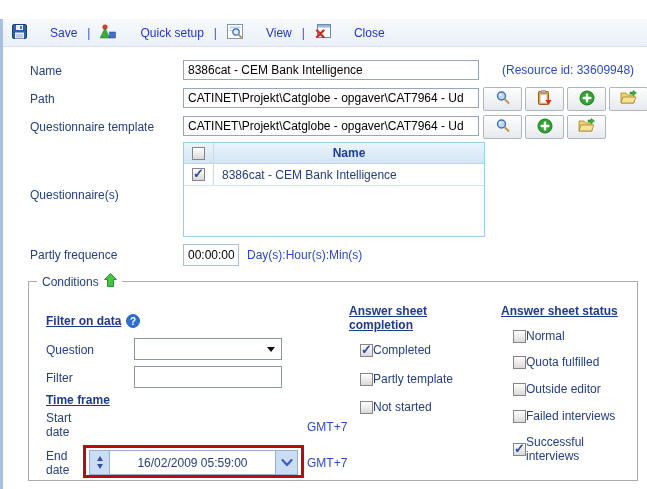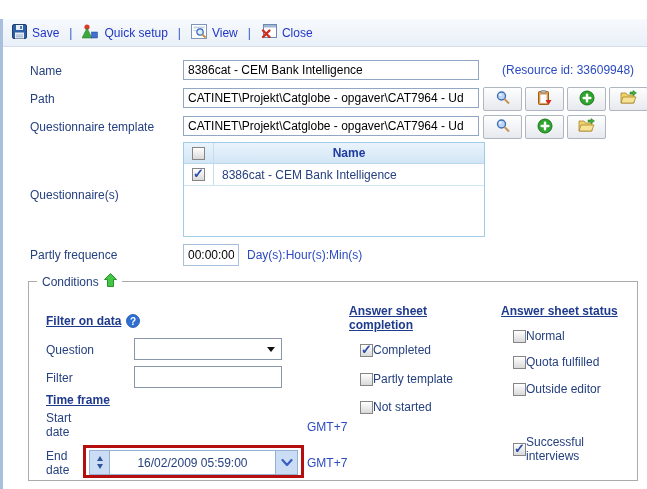--- a/index.html
+++ b/index.html
@@ -8,21 +8,21 @@
 
   
   .titlebar { position:absolute; left:0; top:0; width:647px; height:19px;
     background:linear-gradient(#8DA8C6,#7091B9); border-top:1px solid #4F739D;
     color:#fff; font-weight:bold; font-size:12px; line-height:18px; padding-left:8px; box-sizing:border-box; }
 
   
   .toolbar { position:absolute; left:0; top:19px; width:647px; height:28px;
     background:linear-gradient(#F7FAFD,#EAF0F8); border-bottom:1px solid #D6DEEC;
     display:flex; align-items:center; padding-left:12px; box-sizing:border-box; }
-  .tb-item { display:flex; align-items:center; gap:5px; color:#2136C4; cursor:pointer; }
+  .tb-item { display:flex; align-items:center; gap:23px; color:#2136C4; cursor:pointer; }
   .tb-sep { color:#3355CC; margin:0 10px; }
 
   .left-strip { position:absolute; left:0; top:19px; width:3px; height:470px; background:#A9C0DC; }
 
   .lbl { position:absolute; color:#26417F; }
   .bluetext { position:absolute; color:#2B4BC0; }
 
   .txt { position:absolute; border:1px solid #91A7C3; background:#fff; color:#000;
     font-family:"Liberation Sans", sans-serif; font-size:12px; padding:2px 4px; box-sizing:border-box; }
 
@@ -275,19 +275,23 @@
       <span>Normal</span>
     </div>
     <div class="cbrow" style="left:474px; top:73px;">
       <span class="cb"></span>
       <span>Quota fulfilled</span>
     </div>
     <div class="cbrow" style="left:474px; top:100px;">
       <span class="cb"></span>
       <span>Outside editor</span>
     </div>
+    <div class="cbrow" style="left:474px; top:127px;">
+      <span class="cb"></span>
+      <span>Failed interviews</span>
+    </div>
     <div class="cbrow" style="left:474px; top:153px;">
       <span class="cb on"></span>
       <span>Successful interviews</span>
     </div>
   </div>
 
 </div>
 
 </body></html>

